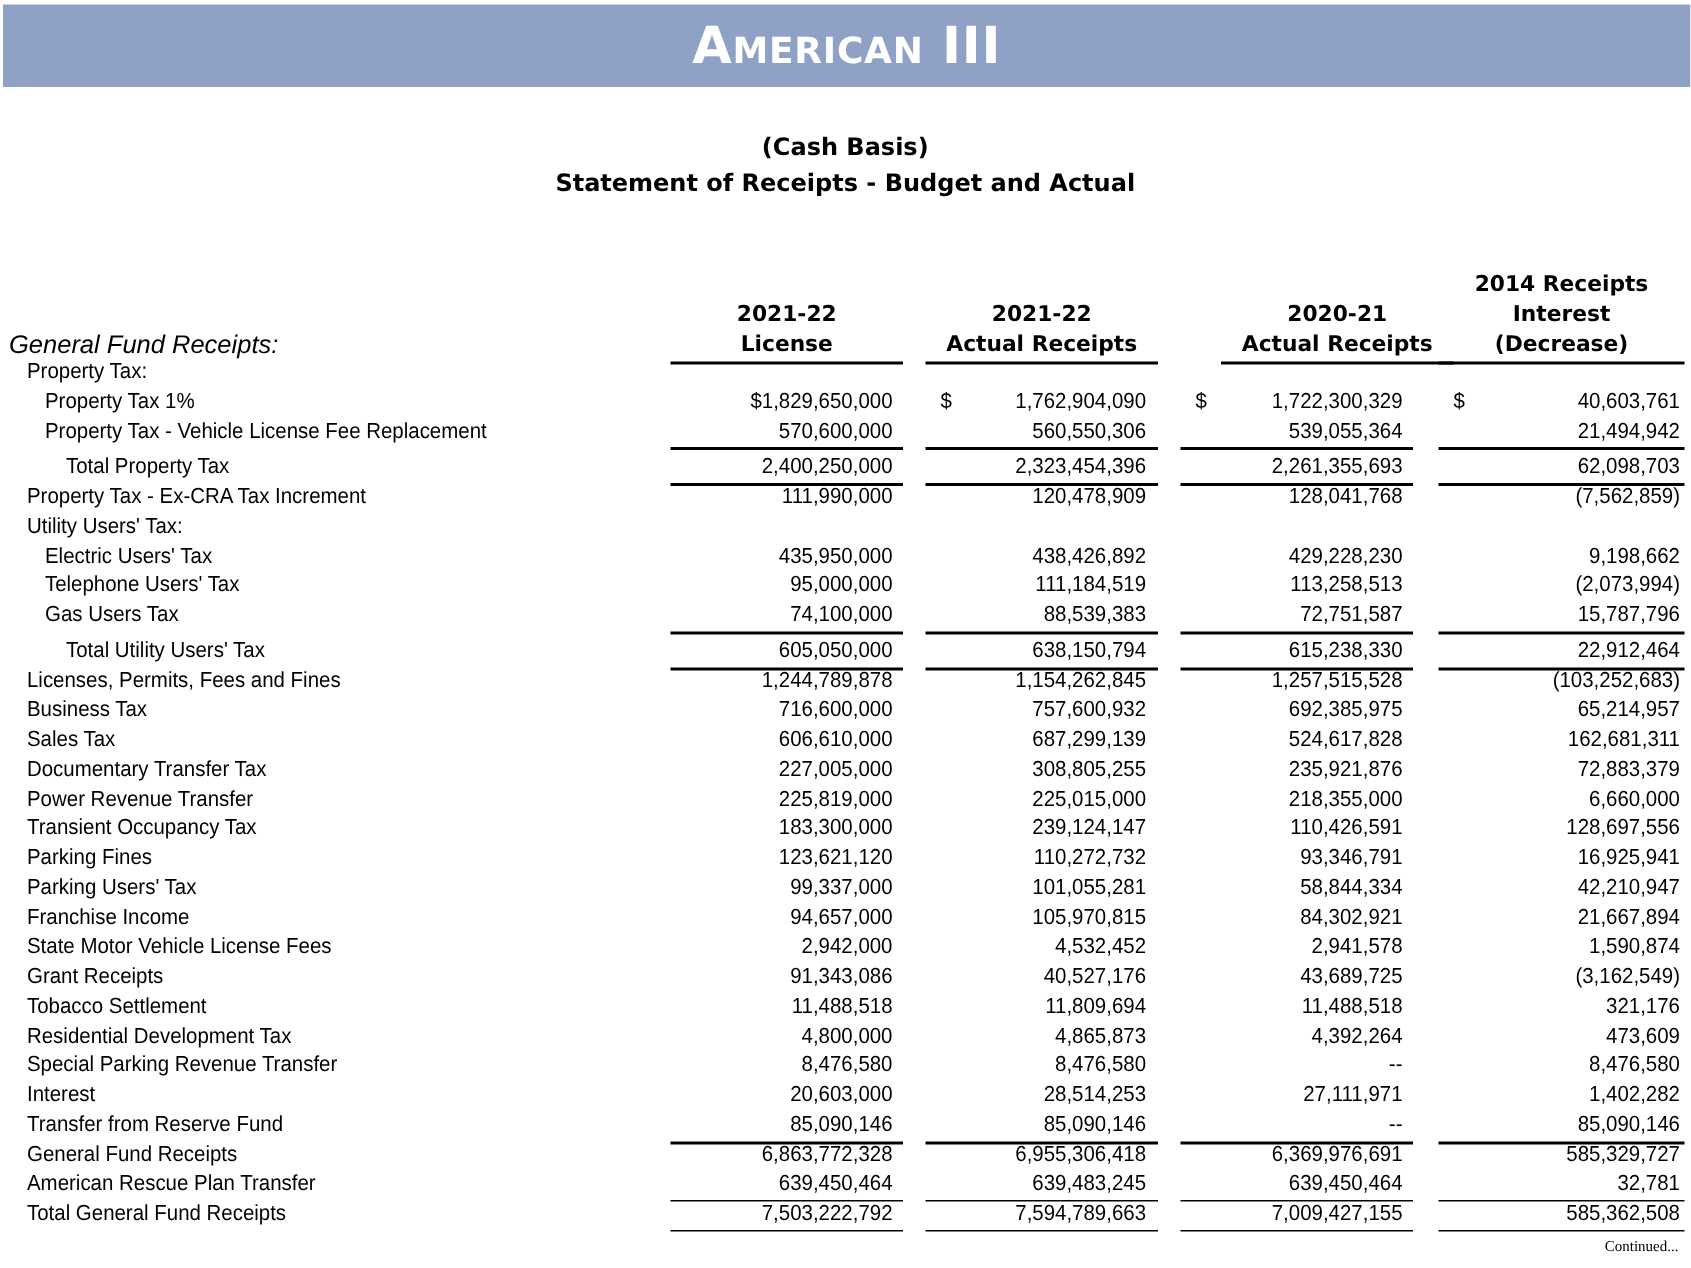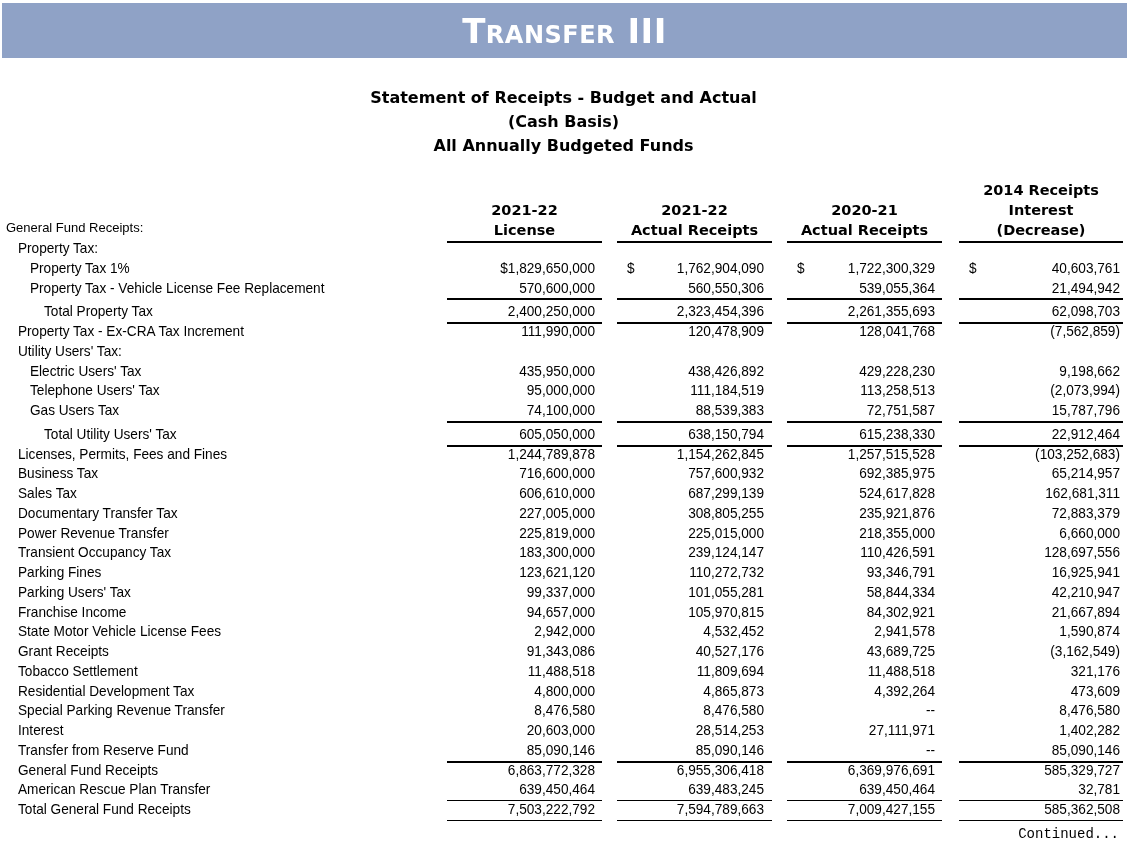--- a/index.html
+++ b/index.html
@@ -6,55 +6,54 @@
   body { width: 1127px; height: 845px; position: relative; overflow: hidden;
          font-family: "DejaVu Sans", sans-serif; color: #000; }
   .banner { position: absolute; left: 2px; top: 3px; width: 1125px; height: 55px;
             background: #8fa2c6; display: flex; align-items: center; justify-content: center; }
   .banner-title { color: #ffffff; font-weight: bold; font-size: 24px; letter-spacing: 0.5px;
                   font-variant: small-caps; font-size: 34px; }
   .titles { position: absolute; top: 86px; left: 0; width: 1127px; text-align: center; }
   .titles div { font-weight: bold; font-size: 16px; line-height: 24px; }
   .col-head { position: absolute; font-weight: bold; font-size: 14.5px; line-height: 20px;
               text-align: center; border-bottom: 2px solid #000; padding-bottom: 1px; }
-  .gfr-label { position: absolute; left: 6px; top: 220px; font-size: 13px; font-family: "Liberation Sans", sans-serif; }
+  .gfr-label { position: absolute; left: 6px; top: 220px; font-size: 17px; font-family: "Liberation Sans", sans-serif; font-style: italic; }
   .rows { position: absolute; left: 0; top: 240px; width: 1127px; }
   .row { position: absolute; left: 0; width: 1127px; height: 19.7px; font-size: 14.5px;
          font-family: "Liberation Sans", sans-serif; transform: scaleX(0.94); transform-origin: left; }
   .row .label { position: absolute; white-space: nowrap; }
   .cell { position: absolute; text-align: right; white-space: nowrap; }
   .cell.dollar-sign { text-align: left; }
   .line { position: absolute; height: 0; border-top: 2px solid #000; }
   .line.thin { border-top-width: 1.5px; }
-  .continued { position: absolute; right: 8px; top: 826px; font-size: 14px; font-family: Liberation Mono, monospace; }
+  .continued { position: absolute; right: 8px; top: 826px; font-size: 10px; font-family: Liberation Serif, serif; }
 </style>
 </head>
 <body>
 
 <div class="banner">
-  <span class="banner-title">Transfer III</span>
+  <span class="banner-title">American III</span>
 </div>
 
 <div class="titles">
+  <div>(Cash Basis)</div>
   <div>Statement of Receipts - Budget and Actual</div>
-  <div>(Cash Basis)</div>
-  <div>All Annually Budgeted Funds</div>
 </div>
 
 <div class="col-head" style="left:447px; width:155px; top:180px;">
   <div style="height:20px;"></div>
   <div>2021-22</div>
   <div>License</div>
 </div>
 <div class="col-head" style="left:617px; width:155px; top:180px;">
   <div style="height:20px;"></div>
   <div>2021-22</div>
   <div>Actual Receipts</div>
 </div>
-<div class="col-head" style="left:787px; width:155px; top:180px;">
+<div class="col-head" style="left:814px; width:155px; top:180px;">
   <div style="height:20px;"></div>
   <div>2020-21</div>
   <div>Actual Receipts</div>
 </div>
 <div class="col-head" style="left:959px; width:164px; top:180px;">
   <div style="height:20px;">2014 Receipts</div>
   <div>Interest</div>
   <div>(Decrease)</div>
 </div>
 

